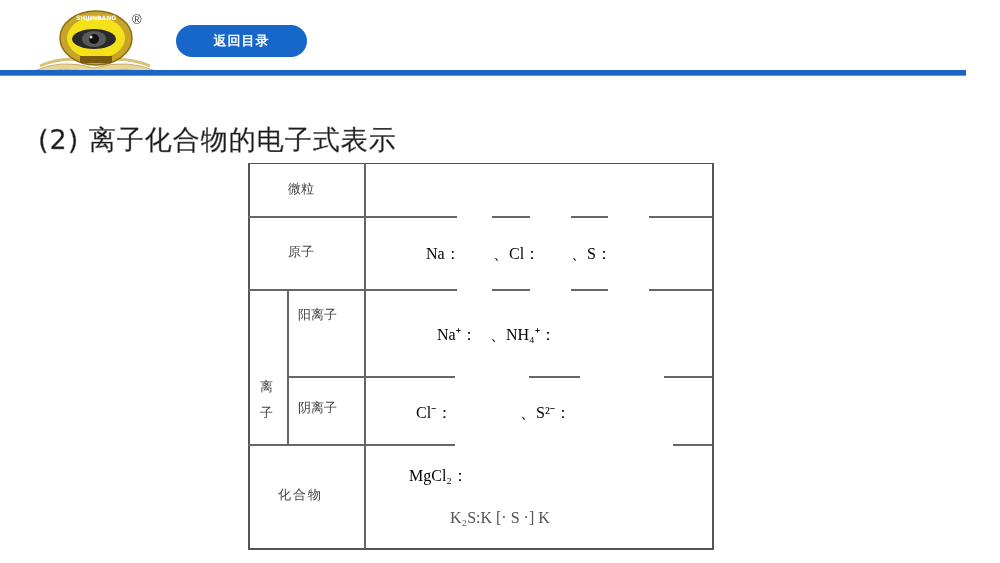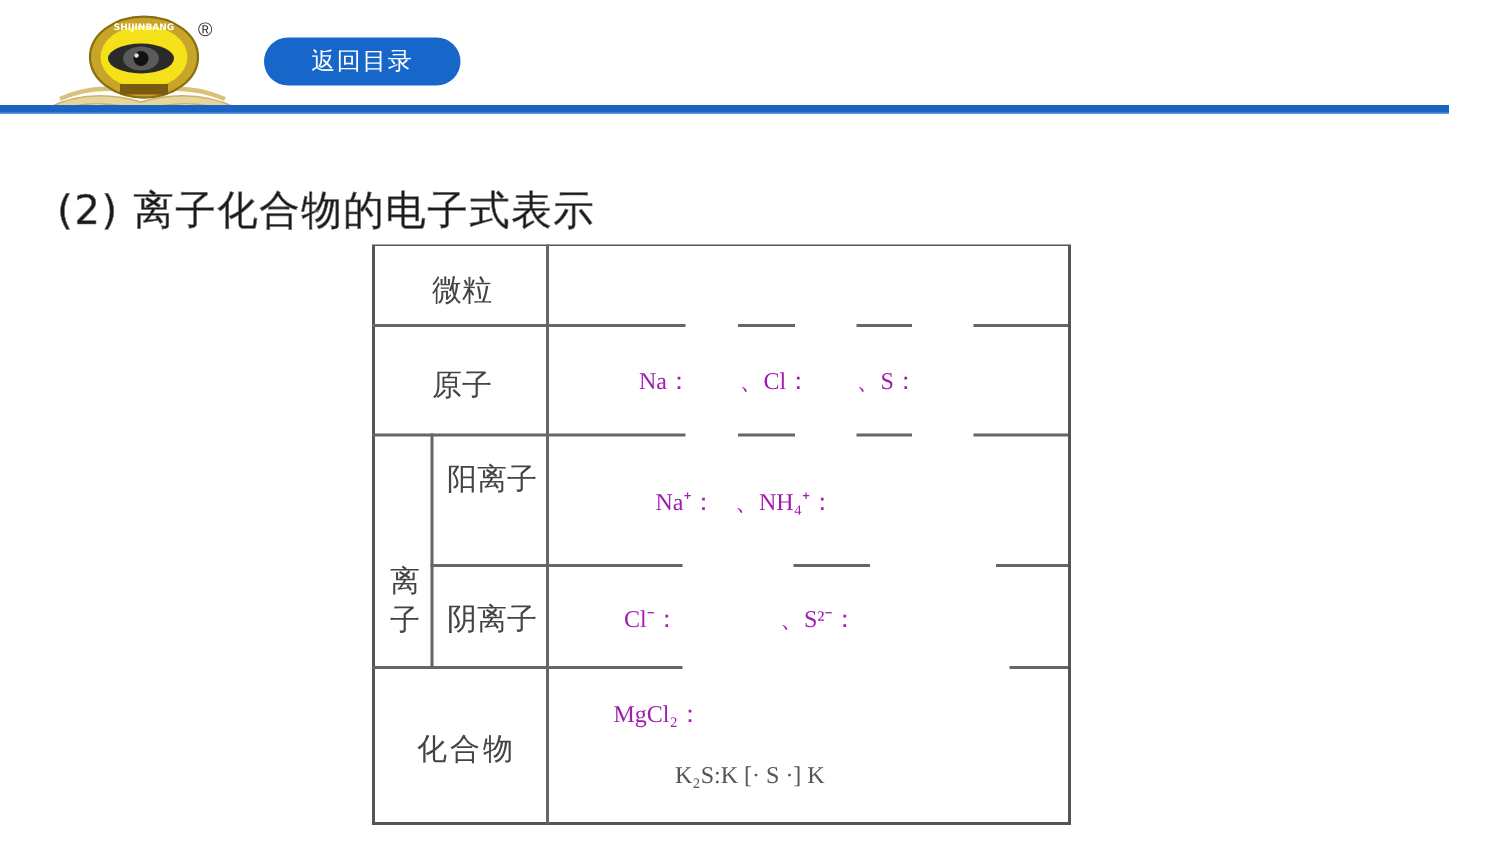--- a/index.html
+++ b/index.html
@@ -8,21 +8,21 @@
     background: #ffffff;
     font-family: "DejaVu Serif", "Liberation Serif", serif;
     color: #222;
   }
   .logo { position: absolute; left: 30px; top: 8px; width: 130px; height: 70px; }
   .reg { position: absolute; left: 132px; top: 12px; font-size: 13px; color: #333;
          font-family: "Liberation Sans", sans-serif; }
   .back-btn {
     position: absolute; left: 176px; top: 25px; width: 131px; height: 32px;
     background: #1667c9; border-radius: 16px; color: #fff;
-    font-family: "DejaVu Sans", sans-serif; font-weight: normal; font-size: 16px;
+    font-family: "DejaVu Sans", sans-serif; font-weight: bold; font-size: 13px;
     display: flex; align-items: center; justify-content: center; letter-spacing: 1px;
     cursor: pointer;
   }
   .header-line {
     position: absolute; left: 0; top: 70px; width: 966px; height: 5px;
     background: #1a65c4; border-bottom: 1px solid #5b9be0;
   }
   .title {
     position: absolute; left: 38px; top: 122px;
     font-family: "DejaVu Sans", sans-serif; font-size: 27px; font-weight: normal;
@@ -30,25 +30,25 @@
     -webkit-text-stroke: 0.4px #777;
   }
   .table-wrap { position: absolute; left: 248px; top: 163px; width: 464px; height: 386px; }
   .tbl-border {
     position: absolute; left: 0; top: 0; width: 462px; height: 384px;
     border: 2px solid #555; border-top-width: 1.5px;
   }
   .hline { position: absolute; height: 1.5px; background: #666; }
   .vline { position: absolute; width: 1.5px; background: #666; }
   .cell-text {
-    position: absolute; font-size: 20px; color: #444;
+    position: absolute; font-size: 13px; color: #444;
     font-family: "DejaVu Serif", "Liberation Serif", serif;
     white-space: nowrap;
   }
-  .f { font-family: "Liberation Serif", serif; font-size: 16px; color: #a21caf; white-space: nowrap; position: absolute; }
+  .f { font-family: "Liberation Serif", serif; font-size: 16px; color: #000000; white-space: nowrap; position: absolute; }
 </style>
 </head>
 <body>
 
 <div class="logo">
   <svg width="130" height="70" viewBox="0 0 130 70">
 
     <path d="M2 64 Q30 50 64 60 Q98 50 128 64 L124 67 Q96 56 64 66 Q32 56 6 67 Z" fill="#e7d59a" stroke="#c9b26a" stroke-width="1"></path>
     <path d="M10 58 Q36 46 64 55 Q92 46 120 58" fill="none" stroke="#d8c27a" stroke-width="3"></path>
 

